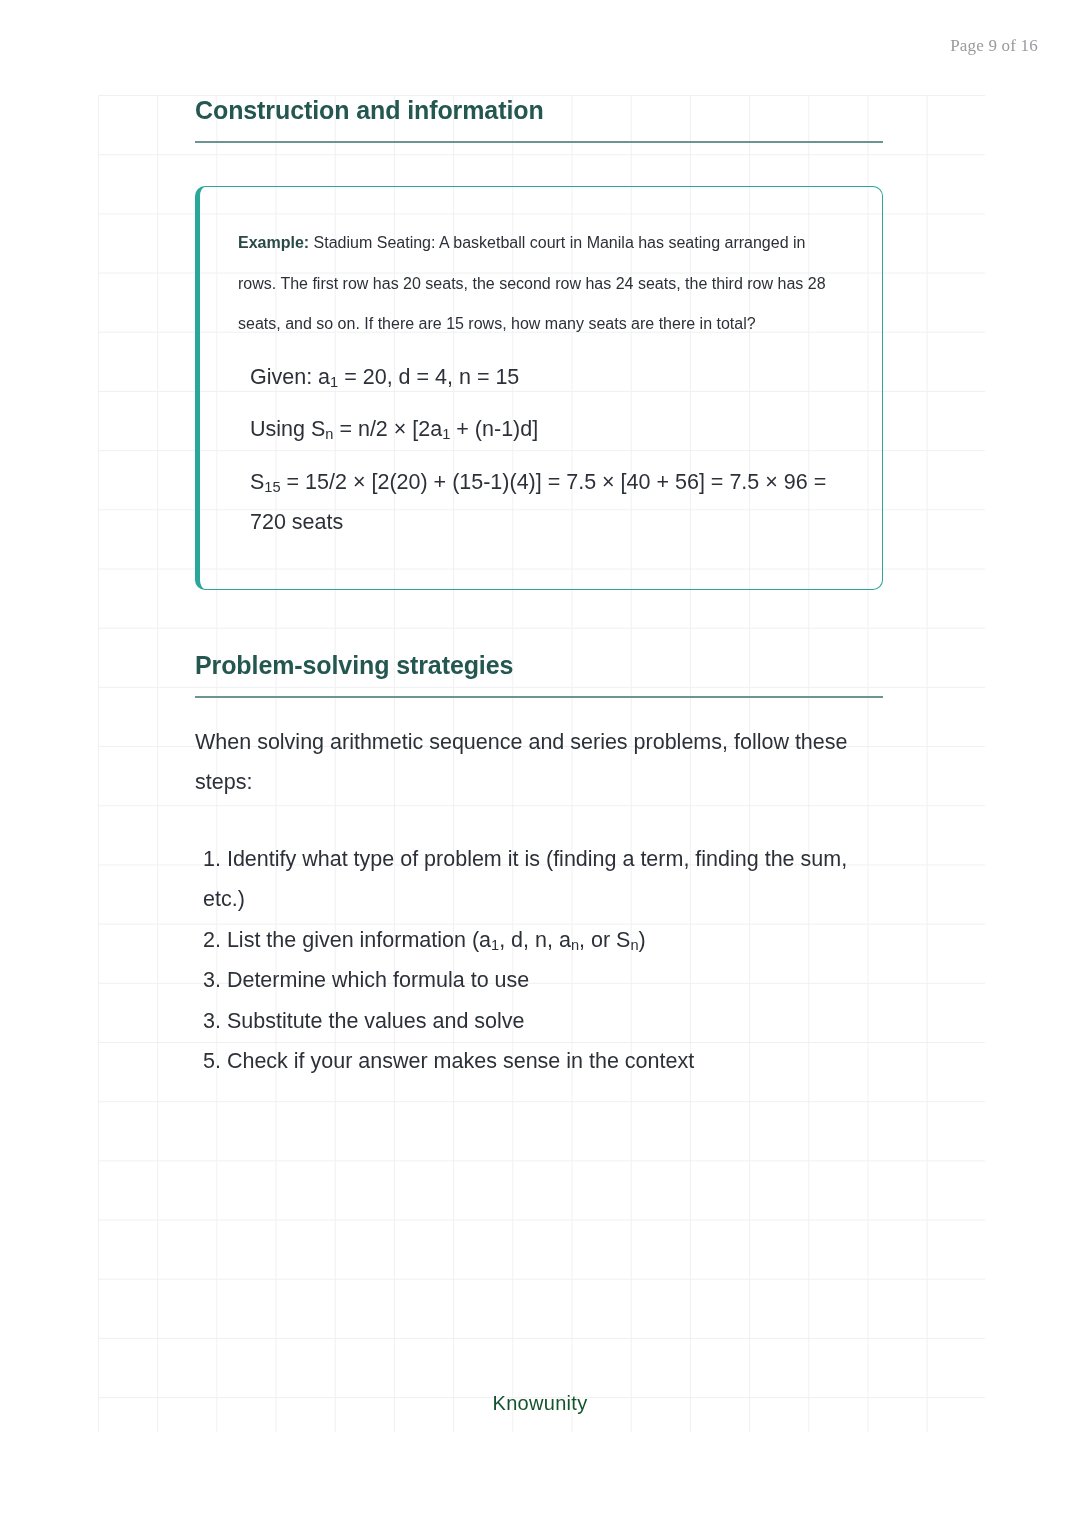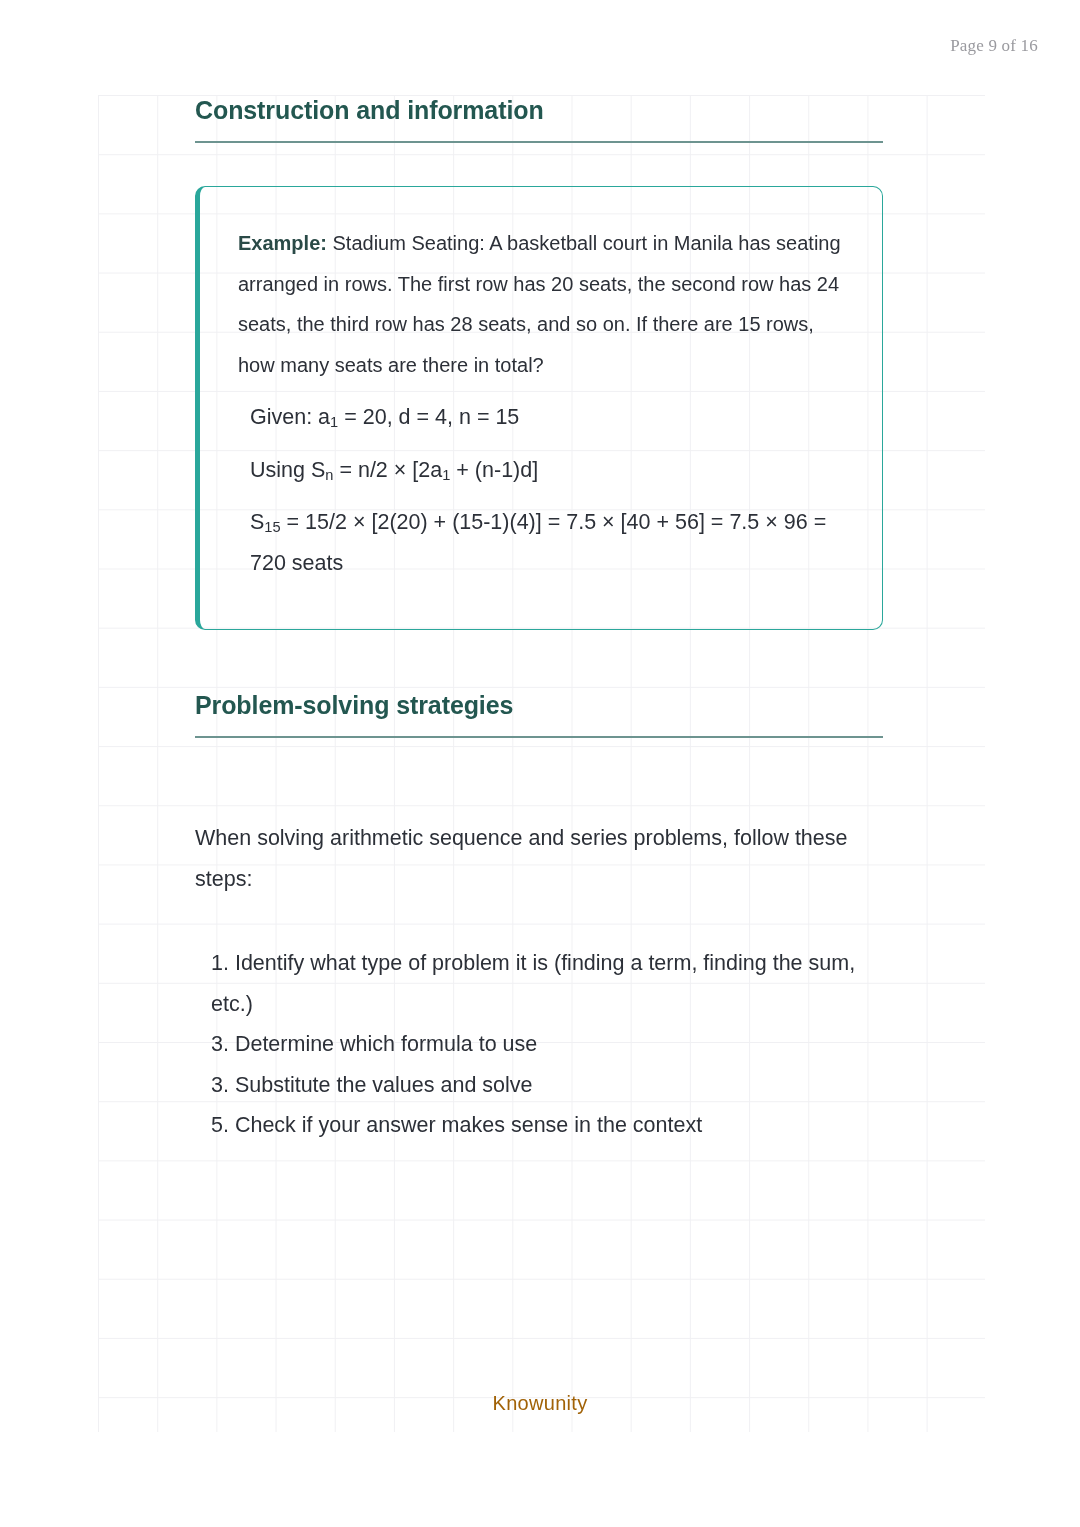--- a/index.html
+++ b/index.html
@@ -72,21 +72,21 @@
     margin-top: 43px;
     width: 688px;
     box-sizing: border-box;
     border: 1.6px solid #2aa79b;
     border-left: 5px solid #2aa79b;
     border-radius: 10px;
     background: transparent;
     padding: 36px 34px 34px 38px;
   }
   .example-text {
-    font-size: 20px;
+    font-size: 16px;
     line-height: 40.5px;
     color: #2c3038;
     margin: 0;
   }
   .example-label {
     font-weight: bold;
     color: #2a4a47;
   }
   .formula-line {
     font-size: 21.5px;
@@ -100,45 +100,45 @@
     vertical-align: -0.22em;
   }
 
   
   .section-gap { height: 60px; }
   .intro-para {
     font-size: 21.5px;
     line-height: 40.5px;
     color: #2c3038;
     margin: 0;
-    padding-top: 80px;
+    padding-top: 24px;
     width: 672px;
   }
   .steps-list {
-    margin: 16px;
+    margin: 8px;
     padding: 0;
     padding-top: 28px;
     list-style: none;
   }
   .steps-list li {
     font-size: 21.5px;
     line-height: 40.5px;
     color: #2c3038;
     width: 672px;
   }
 
   
   .watermark {
     position: absolute;
     left: 0;
     right: 0;
     top: 1392px;
     text-align: center;
     font-size: 20px;
-    color: #a16207;
+    color: #14532d;
     letter-spacing: 0.3px;
   }
 </style>
 </head>
 <body>
 
 <div class="page-number">Page 9 of 16</div>
 
 <div class="grid-paper"></div>
 
@@ -167,20 +167,23 @@
   <h2 class="section-heading">Problem-solving strategies</h2>
   <div class="heading-rule"></div>
 
   <p class="intro-para">When solving arithmetic sequence and series problems, follow these steps:</p>
 
   <ol class="steps-list">
     <li>
       <span>1. Identify what type of problem it is (finding a term, finding the sum, etc.)</span><sub></sub><span></span><sub></sub><span></span><sub></sub><span></span>
     </li>
     <li>
+      <span>2. List the given information (a</span><sub>1</sub><span>, d, n, a</span><sub>n</sub><span>, or S</span><sub>n</sub><span>)</span>
+    </li>
+    <li>
       <span>3. Determine which formula to use</span><sub></sub><span></span><sub></sub><span></span><sub></sub><span></span>
     </li>
     <li>
       <span>3. Substitute the values and solve</span><sub></sub><span></span><sub></sub><span></span><sub></sub><span></span>
     </li>
     <li>
       <span>5. Check if your answer makes sense in the context</span><sub></sub><span></span><sub></sub><span></span><sub></sub><span></span>
     </li>
   </ol>
 

